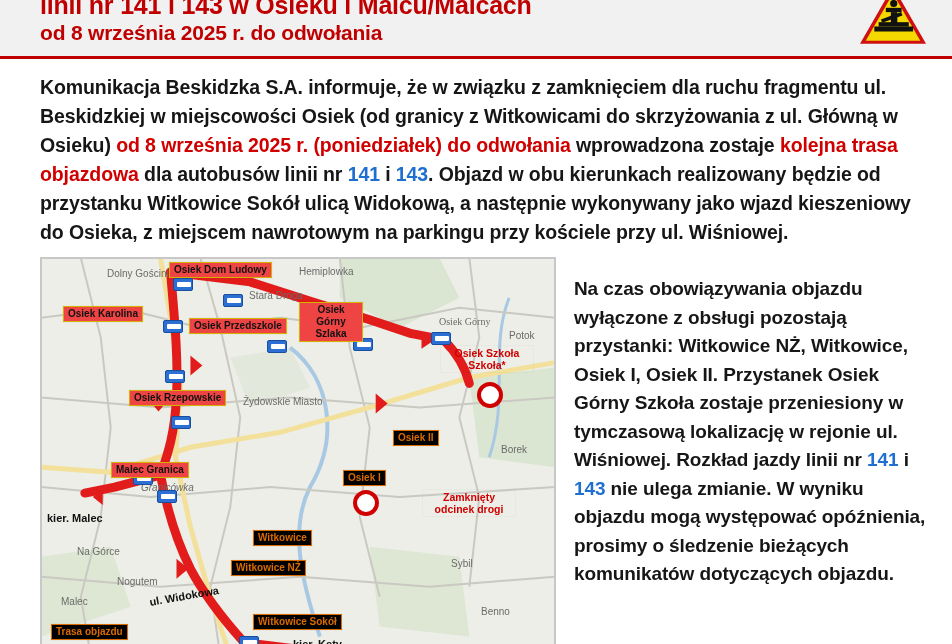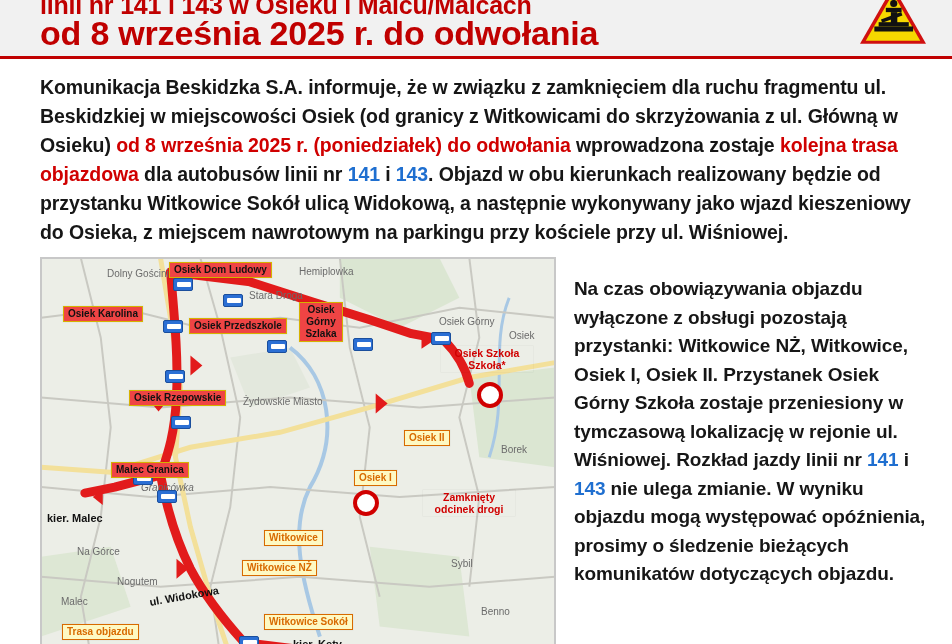--- a/index.html
+++ b/index.html
@@ -31,21 +31,21 @@
     font-weight: bold;
     font-size: 25px;
     line-height: 26px;
     letter-spacing: -0.2px;
     white-space: nowrap;
     margin-top: -8px;
   }
   .banner-line2 {
     color: #c00000;
     font-weight: bold;
-    font-size: 34px;
+    font-size: 21px;
     line-height: 30px;
     letter-spacing: -0.2px;
     white-space: nowrap;
   }
   .roadworks-sign {
     position: absolute;
     right: 22px;
     top: -18px;
     width: 74px;
     height: 66px;
@@ -102,21 +102,21 @@
     padding: 1px 4px;
     white-space: nowrap;
     line-height: 12px;
     box-shadow: 0 0 0 0.5px rgba(0,0,0,0.05);
   }
   .maplabel.red {
     color:#d00000; background:transparent; border:none; text-align:center;
     white-space: normal; width: 92px; font-size:10.5px; line-height:12px;
   }
   .maplabel.orange {
-    color:#d86a00; background:#fef9c3; border:1px solid #d86a00;margin-left:11px;
+    color:#d86a00; background:#000000; border:1px solid #d86a00;
   }
   .maptext {
     position:absolute; font-size:10px; font-weight:bold; color:#111; white-space:nowrap;
   }
   .maptext.sm { font-size:10px; font-weight:normal; color:#6b6b6b; }
   .bus {
     position:absolute; width:20px; height:13px; background:#2b6fd4;
     border:1px solid #1a4e9c; border-radius:2px;
   }
   .bus:after{
@@ -202,22 +202,22 @@
           <polygon points="62,232 52,240 62,248"></polygon>
           <polygon points="382,75 394,83 382,91"></polygon>
         </g>
 
         <rect x="0.5" y="0.5" width="515" height="399" fill="none" stroke="#c8c8c8"></rect>
       </svg>
 
       <div class="maptext sm" style="left:66px;top:10px;">Dolny Gościniec</div>
       <div class="maptext sm" style="left:258px;top:8px;">Hemiplowka</div>
       <div class="maptext sm" style="left:208px;top:32px;">Stara Droga</div>
-      <div class="maptext sm" style="left:398px;top:58px;">Osiek Górny</div>
-      <div class="maptext sm" style="left:468px;top:72px;">Osiek</div>
+      <div class="maptext sm" style="left:398px;top:58px;font-family:Liberation Serif, serif;">Osiek Górny</div>
+      <div class="maptext sm" style="left:468px;top:72px;">Potok</div>
       <div class="maptext sm" style="left:202px;top:138px;">Żydowskie Miasto</div>
       <div class="maptext sm" style="left:100px;top:224px;font-style:italic;">Granicówka</div>
       <div class="maptext sm" style="left:36px;top:288px;">Na Górce</div>
       <div class="maptext sm" style="left:76px;top:318px;">Nogutem</div>
       <div class="maptext sm" style="left:4px;top:338px;padding-left:16px;">Malec</div>
       <div class="maptext sm" style="left:410px;top:300px;">Sybil</div>
       <div class="maptext sm" style="left:440px;top:348px;">Benno</div>
 
       <div class="maptext sm" style="left:460px;top:186px;">Borek</div>
 
@@ -232,21 +232,21 @@
       <div class="bus" style="left:92px;top:214px;"></div>
       <div class="bus" style="left:116px;top:232px;"></div>
       <div class="bus" style="left:198px;top:378px;"></div>
 
       <div class="circle-mark" style="left:436px;top:124px;"></div>
       <div class="circle-mark" style="left:312px;top:232px;"></div>
 
       <div class="maplabel" style="left:128px;top:4px;">Osiek Dom Ludowy</div>
       <div class="maplabel" style="left:22px;top:48px;">Osiek Karolina</div>
       <div class="maplabel" style="left:148px;top:60px;">Osiek Przedszkole</div>
-      <div class="maplabel" style="left:258px;top:44px;width:44px;white-space:normal;text-align:center;">Osiek Górny Szlaka</div>
+      <div class="maplabel" style="left:258px;top:44px;width:64px;white-space:normal;text-align:center;">Osiek Górny Szlaka</div>
       <div class="maplabel" style="left:88px;top:132px;">Osiek Rzepowskie</div>
       <div class="maplabel" style="left:70px;top:204px;">Malec Granica</div>
 
       <div class="maplabel red" style="left:400px;top:88px;">Osiek Szkoła Szkoła*</div>
       <div class="maplabel red" style="left:382px;top:232px;">Zamknięty odcinek drogi</div>
 
       <div class="maplabel orange" style="left:352px;top:172px;">Osiek II</div>
       <div class="maplabel orange" style="left:302px;top:212px;">Osiek I</div>
       <div class="maplabel orange" style="left:212px;top:272px;">Witkowice</div>
       <div class="maplabel orange" style="left:190px;top:302px;">Witkowice NŻ</div>

